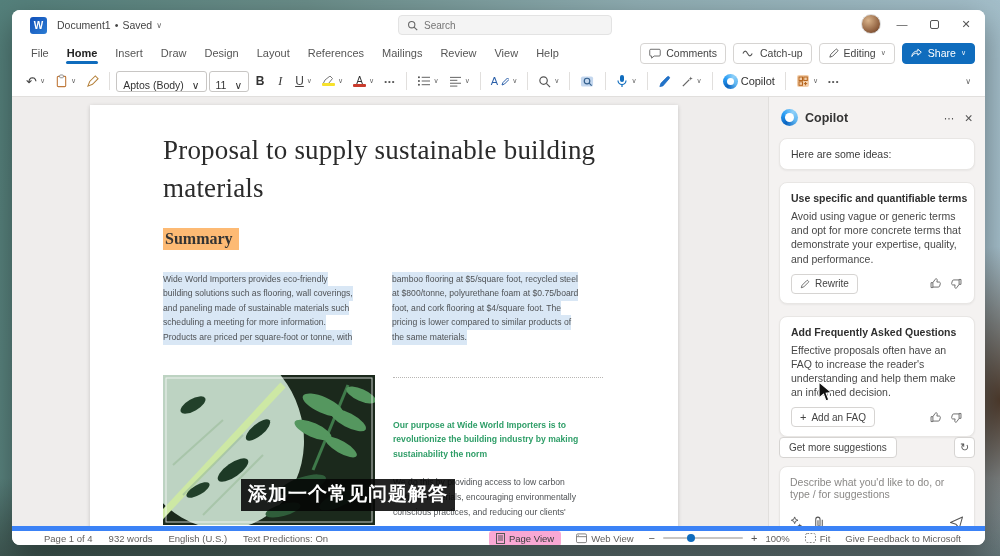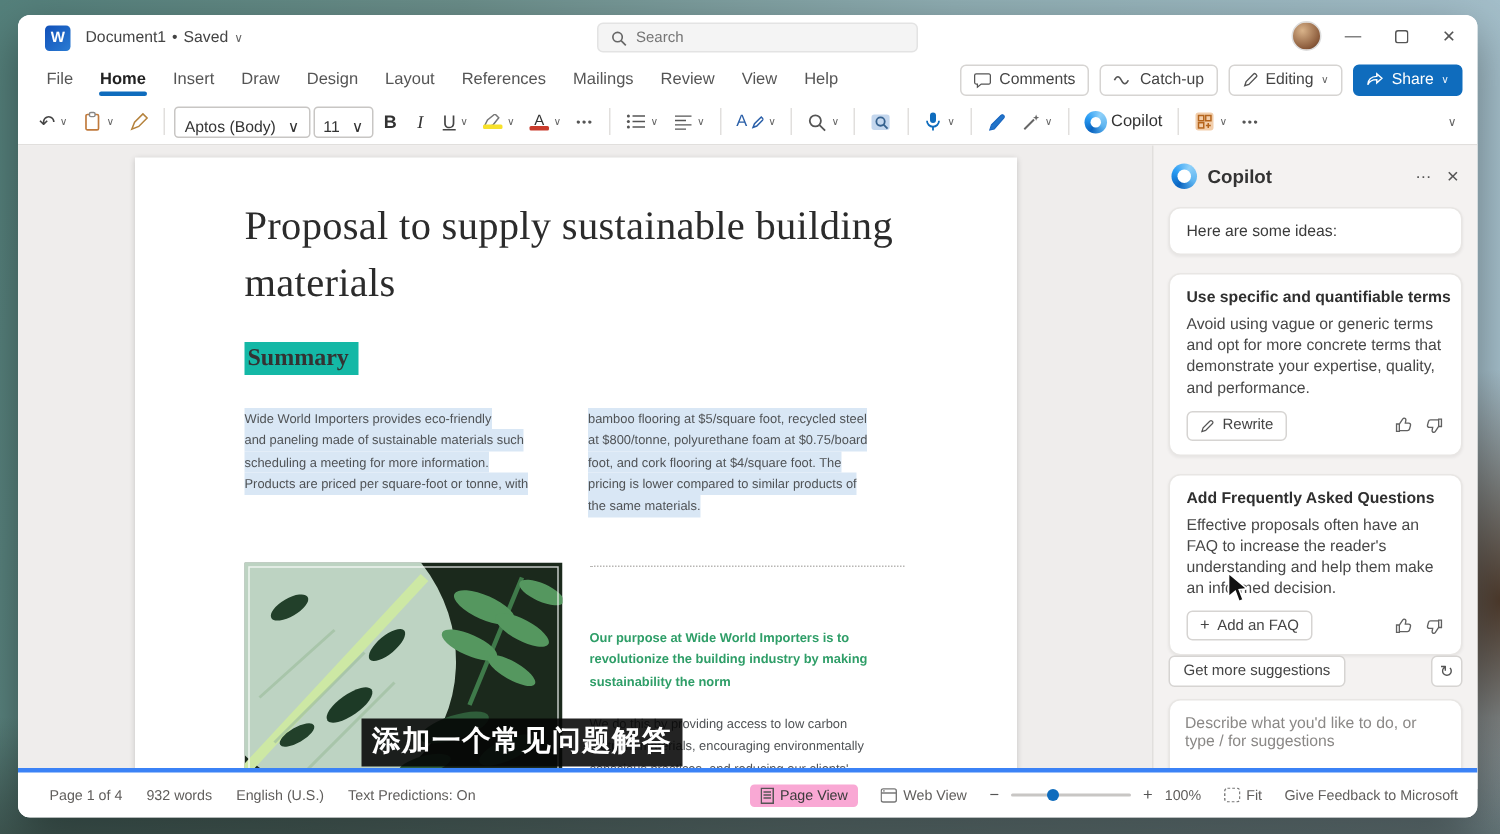--- a/index.html
+++ b/index.html
@@ -52,21 +52,21 @@
   .stack{ display:flex; flex-direction:column; align-items:center; line-height:1; }
   .copilot-logo{ width:15px; height:15px; border-radius:50%; background:conic-gradient(from 210deg, #0a64c0, #2a9df4, #8ed0f9, #5db4f0, #0a64c0); position:relative; }
   .copilot-logo::after{ content:""; position:absolute; inset:4px; background:#fff; border-radius:50%; }
   .collapse-chev{ margin-left:auto; color:#666; font-size:8px; padding-right:4px; }
   
   .main{ position:absolute; left:0; top:87px; right:0; bottom:19px; display:flex; background:#efedec; }
   .canvas{ position:relative; flex:1; overflow:hidden; }
   .page{ position:absolute; left:78px; top:8px; width:588px; height:520px; background:#fff; box-shadow:0 1px 4px rgba(0,0,0,.18); padding:26px 75px 0 73px; }
   .doc-title{ font-family:"Liberation Serif",serif; font-size:27px; line-height:1.42; color:#2b2b2b; letter-spacing:.2px; }
   .doc-heading{ margin-top:22px; }
-  .doc-heading span{ font-family:"Liberation Serif",serif; font-size:16px; font-weight:bold; color:#333; background:#14b8a6; padding:2px 6px 3px 2px; }
+  .doc-heading span{ font-family:"Liberation Serif",serif; font-size:16px; font-weight:bold; color:#333; background:#fdba74; padding:2px 6px 3px 2px; }
   .cols{ display:flex; gap:18px; margin-top:24px; }
   .col{ width:212px; }
   .line{ display:table; white-space:nowrap; font-size:8.6px; line-height:14.6px; color:#4f5255; }
   .hl{ background:#d9e7f5; }
   .lower{ display:flex; gap:18px; margin-top:30px; }
   .leaf-frame{ width:212px; position:relative; }
   .leaf-frame svg{ display:block; }
   .dotted{ border-top:1.5px dotted #b8b6b4; margin:2px 0 40px 0; }
   .purpose .line{ color:#2f9e68; font-weight:bold; }
   .body2{ margin-top:14px; }
@@ -86,21 +86,21 @@
   .thumbs{ margin-left:auto; display:flex; gap:8px; }
   .getmore-row{ display:flex; justify-content:space-between; align-items:center; gap:6px; }
   .getmore-btn{ border:1px solid #d6d4d2; border-radius:4px; background:#fff; height:21px; padding:0 9px; font-size:10px; color:#444; display:flex; align-items:center; }
   .refresh-btn{ border:1px solid #d6d4d2; border-radius:4px; background:#fff; width:21px; height:21px; display:flex; align-items:center; justify-content:center; font-size:11px; color:#555; }
   .input-card{ margin-top:8px; padding:9px 10px 7px 10px; }
   .input-card textarea{ width:100%; height:34px; border:none; outline:none; resize:none; font-family:"Liberation Sans",sans-serif; font-size:10.5px; color:#333; }
   .input-card textarea::placeholder{ color:#8a8886; }
   .input-icons{ display:flex; align-items:center; gap:10px; margin-top:4px; color:#555; }
   .send{ margin-left:auto; }
   
-  .statusbar{ position:absolute; left:0; right:0; bottom:0; height:33px; background:#fff; border-top:3px solid #3b82f6; display:flex; align-items:center; font-size:9.5px; color:#605e5c; padding:0 13px; }
+  .statusbar{ position:absolute; left:0; right:0; bottom:0; height:19px; background:#fff; border-top:5px solid #3b82f6; display:flex; align-items:center; font-size:9.5px; color:#605e5c; padding:0 24px; }
   .sb-item{ padding:0 8px; }
   .sb-right{ margin-left:auto; display:flex; align-items:center; gap:8px; }
   .view-seg{ display:flex; align-items:center; gap:4px; padding:2px 7px; border-radius:3px; }
   .view-seg.selected{ background:#f9a8d4; color:#3b3b3b; }
   .slider{ width:80px; height:2px; background:#c8c6c4; border-radius:1px; position:relative; }
   .slider .dot{ position:absolute; top:-3px; left:30%; width:8px; height:8px; border-radius:50%; background:#0f6cbd; }
   .zoomsign{ font-size:11px; color:#555; }
   
   .subtitle{ position:absolute; left:229px; top:469px; background:rgba(5,5,5,.88); color:#fff; font-size:19px; font-weight:bold; padding:2px 7px 4px 7px; letter-spacing:1px; white-space:nowrap; }
   .cursor{ position:absolute; left:806px; top:371px; z-index:50; }
@@ -318,20 +318,21 @@
   </div>
 
   <div class="main">
     <div class="canvas">
       <div class="page">
         <div class="doc-title">Proposal to supply sustainable building materials</div>
         <div class="doc-heading"><span>Summary</span></div>
         <div class="cols">
           <div class="col">
             <span class="line hl">Wide World Importers provides eco-friendly</span>
+            <span class="line hl">building solutions such as flooring, wall coverings,</span>
             <span class="line hl">and paneling made of sustainable materials such</span>
             <span class="line hl">scheduling a meeting for more information.</span>
             <span class="line hl">Products are priced per square-foot or tonne, with</span>
           </div>
           <div class="col">
             <span class="line hl">bamboo flooring at $5/square foot, recycled steel</span>
             <span class="line hl">at $800/tonne, polyurethane foam at $0.75/board</span>
             <span class="line hl">foot, and cork flooring at $4/square foot. The</span>
             <span class="line hl">pricing is lower compared to similar products of</span>
             <span class="line hl">the same materials.</span>

